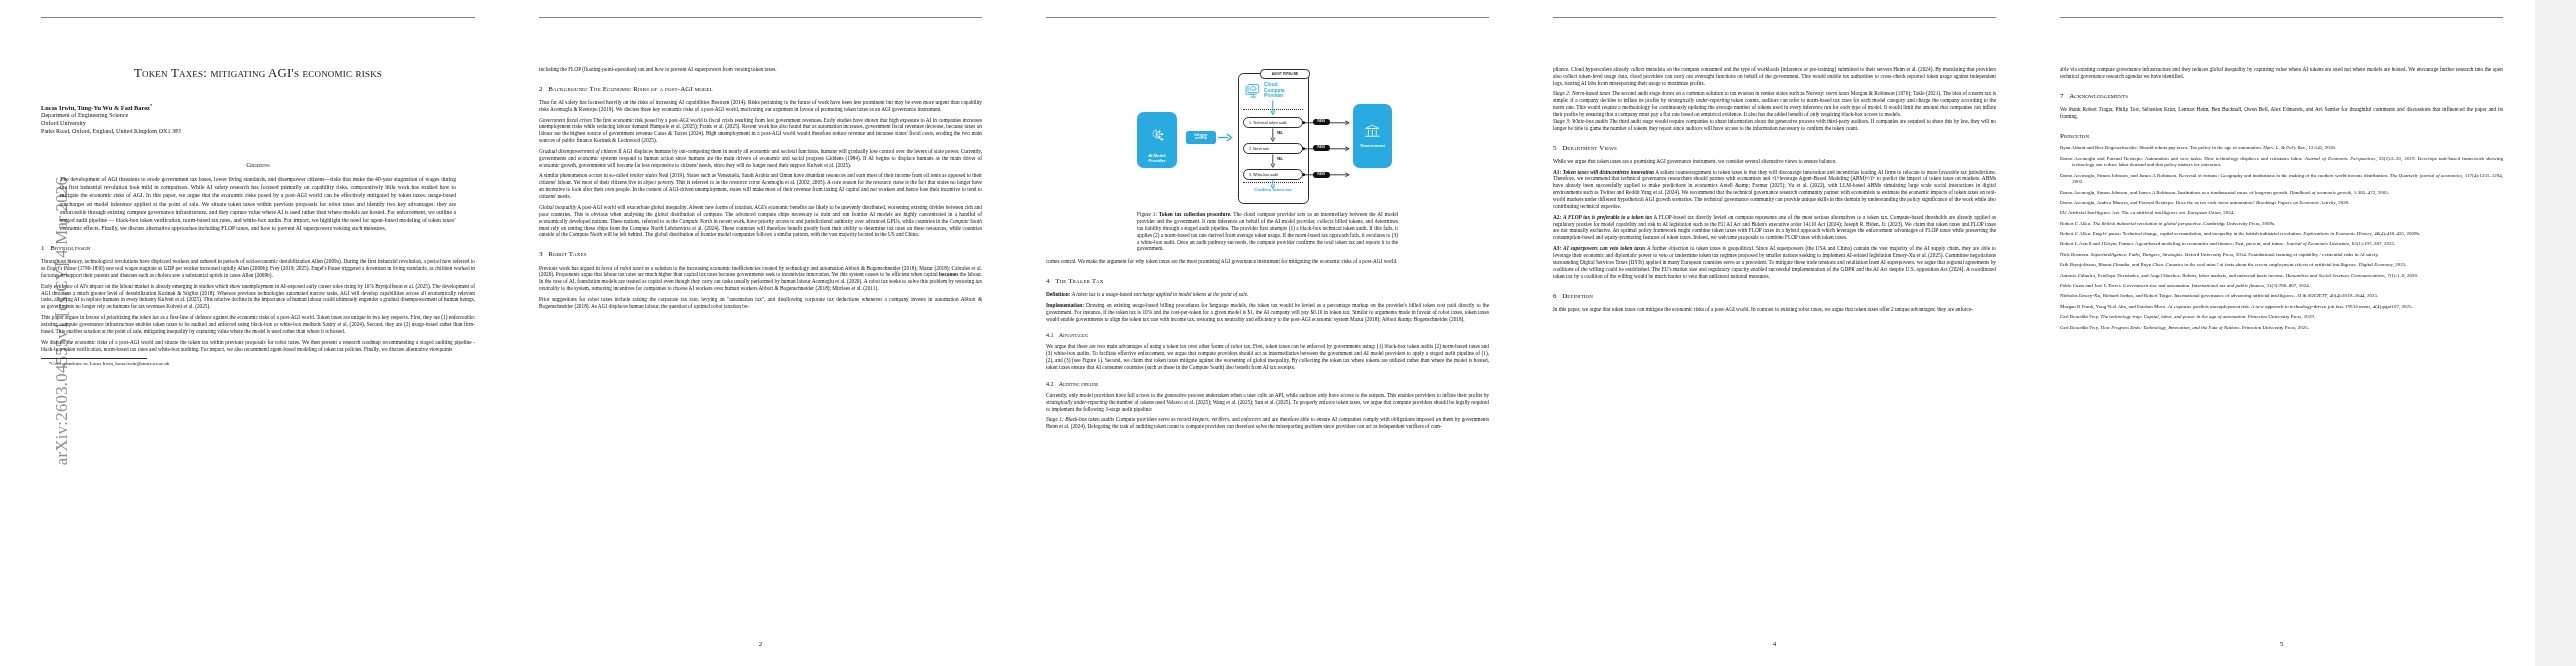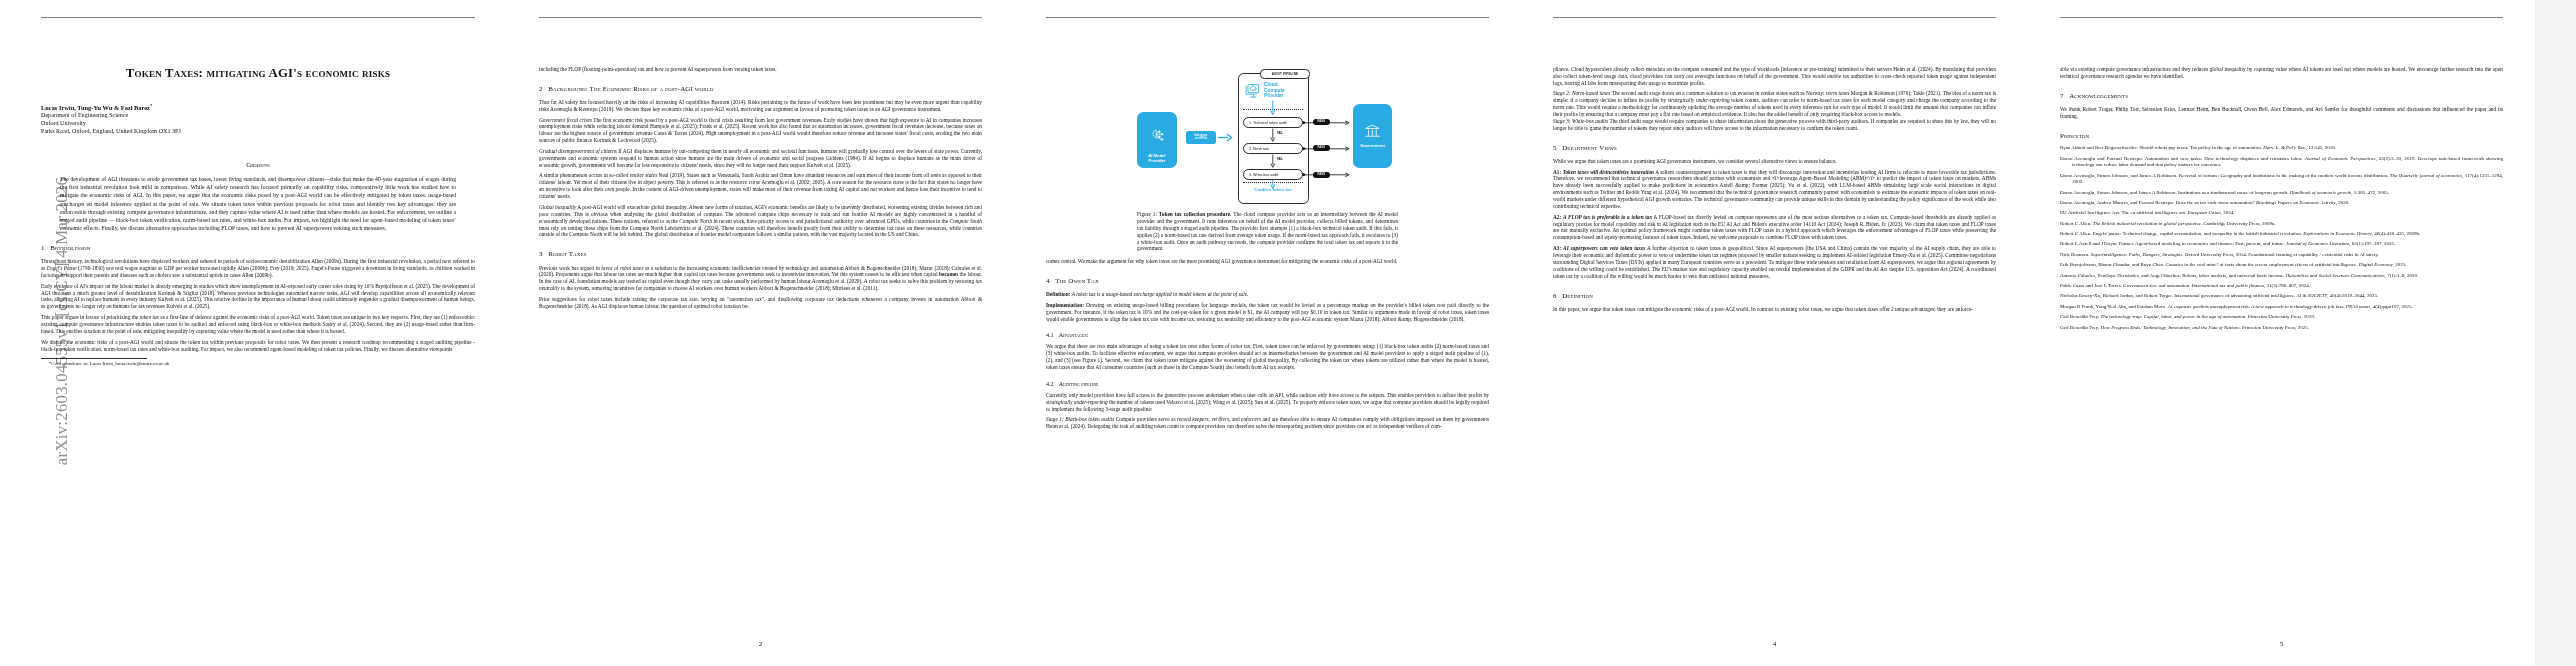--- a/index.html
+++ b/index.html
@@ -11,21 +11,21 @@
     font-family:"Liberation Serif",serif;white-space:nowrap;}
   .page{position:relative;background:#ffffff;width:507px;height:667px;flex:0 0 507px;
     box-sizing:border-box;padding:16.7px 32px 0 32px;overflow:hidden;}
   .page.p1{padding-left:41px;}
   .rule{height:1.1px;background:#808080;width:100%;margin:0 0 0 0;}
   .page-inner{position:relative;height:639px;}
   .pagenum{position:absolute;bottom:9px;left:0;right:0;text-align:center;font-size:7px;color:#111;}
   p{margin:0 0 3.9px 0;font-size:5.3px;line-height:1.30;text-align:justify;color:#111;
     text-justify:inter-word;hyphens:none;}
   .title{text-align:center;font-size:12.8px;margin:48px 0 0 0;color:#111;
-    font-variant:small-caps;letter-spacing:0.2px;font-weight:bold;}
+    font-variant:small-caps;letter-spacing:0.2px;font-weight:normal;}
   .authors{margin-top:22px;font-size:6.4px;font-weight:bold;color:#111;}
   .affil{font-size:6.1px;color:#111;line-height:1.32;}
   .abs-head{text-align:center;font-size:7px;margin:25.6px 0 6.7px 0;font-variant:small-caps;color:#111;}
   .abstract{margin:0 19px;font-size:5.7px;line-height:1.42;text-align:justify;color:#111;}
   .sec{font-size:7px;margin:12.2px 0 6.1px 0;font-variant:small-caps;color:#111;letter-spacing:0.1px;}
   .sec .num{font-variant:normal;margin-right:5.6px;}
   .subsec{font-size:6.1px;margin:10px 0 5px 0;font-variant:small-caps;color:#111;}
   .subsec .num{font-variant:normal;margin-right:5px;}
   .refhead{font-size:7px;margin:12.2px 0 5.6px 0;font-variant:small-caps;color:#111;}
   .fn-rule{width:106px;height:0.6px;background:#333;margin:5.6px 0 2.2px 0;}
@@ -109,21 +109,21 @@
     </div>
   </div>
 
   <div class="page">
     <div class="rule"></div>
     <div class="page-inner">
       <div style="height:48px;"></div>
       <p>including the FLOP (floating-point-operation) tax and how to prevent AI superpowers from vetoing token taxes.</p>
 
       <div class="sec">
-        <span class="num">2</span><span>Background: The Economic Risks of a post-AGI world</span>
+        <span class="num">2</span><span>Background: The Economic Risks of a post-AGI model</span>
       </div>
       <p>Thus far AI safety has focused heavily on the risks of increasing AI capabilities Bostrom (2014). Risks pertaining to the future of work have been less prominent but may be even more urgent than capability risks Acemoglu &amp; Restrepo (2019). We discuss three key economic risks of a post-AGI world, motivating our argument in favour of promoting token taxes as an AGI governance instrument.</p>
       <p><i>Government fiscal crises</i> The first economic risk posed by a post-AGI world is fiscal crisis resulting from lost government revenues. Early studies have shown that high exposure to AI in companies increases unemployment risks while reducing labour demand Hampole et al. (2025); Frank et al. (2025). Recent work has also found that as automation increases, government fiscal revenues decrease, because taxes on labour are the highest source of government revenue Casas &amp; Torres (2024). High unemployment in a post-AGI world would therefore reduce revenue and increase states' fiscal costs, eroding the two main sources of public finance Korinek &amp; Lockwood (2025).</p>
       <p><i>Gradual disempowerment of citizens</i> If AGI displaces humans by out-competing them in nearly all economic and societal functions, humans will gradually lose control over the levers of state power. Currently, governments and economic systems respond to human action since humans are the main drivers of economic and social progress Giddens (1984). If AI begins to displace humans as the main driver of economic growth, governments will become far less responsive to citizens' needs, since they will no longer need their support Kulveit et al. (2025).</p>
       <p>A similar phenomenon occurs in so-called <i>rentier states</i> Neal (2019). States such as Venezuela, Saudi Arabia and Oman have abundant resources and earn most of their income from oil rents as opposed to their citizens' labour. Yet most of their citizens live in abject poverty. This is referred to as the <i>resource curse</i> Acemoglu et al. (2002; 2005). A core reason for the resource curse is the fact that states no longer have an incentive to look after their own people. In the context of AGI-driven unemployment, states will make most of their revenue from taxing AI capital and not workers and hence lose their incentive to tend to citizens' needs.</p>
       <p><i>Global inequality</i> A post-AGI world will exacerbate global inequality. Absent new forms of taxation, AGI's economic benefits are likely to be unevenly distributed, worsening existing divides between rich and poor countries. This is obvious when analysing the global distribution of compute. The advanced compute chips necessary to train and run frontier AI models are highly concentrated in a handful of economically developed nations. These nations, referred to as the <i>Compute North</i> in recent work, have priority access to and jurisdictional authority over advanced GPUs, while countries in the <i>Compute South</i> must rely on renting these chips from the Compute North Lehdonvirta et al. (2024). These countries will therefore benefit greatly from their ability to determine tax rates on these resources, while countries outside of the Compute North will be left behind. The global distribution of frontier model companies follows a similar pattern, with the vast majority located in the US and China.</p>
 
       <div class="sec">
         <span class="num">3</span><span>Robot Taxes</span>
       </div>
@@ -251,21 +251,21 @@
         <div class="figcap">
           <span>Figure 1:</span>
           <b>Token tax collection procedure.</b>
           <span>The cloud compute provider acts as an intermediary between the AI model provider and the government. It runs inference on behalf of the AI model provider, collects billed tokens, and determines tax liability through a staged audit pipeline. The provider first attempts (1) a black-box technical token audit. If this fails, it applies (2) a norm-based tax rate derived from average token usage. If the norm-based tax approach fails, it escalates to (3) a white-box audit. Once an audit pathway succeeds, the compute provider confirms the total token tax and reports it to the government.</span>
         </div>
       </div>
 
       <p>comes central. We make the argument for why token taxes are the most promising AGI governance instrument for mitigating the economic risks of a post-AGI world.</p>
 
       <div class="sec">
-        <span class="num">4</span><span>The Owen Tax</span>
+        <span class="num">4</span><span>The Trager Tax</span>
       </div>
       <p><b>Definition:</b> <i>A token tax is a usage-based surcharge applied to model tokens at the point of sale.</i></p>
       <p><b>Implementation:</b> <span>Drawing on existing usage-based billing procedures for language models, the token tax would be levied as a percentage markup on the provider's billed token cost paid directly to the government. For instance, if the token tax is 10% and the cost-per-token for a given model is $1, the AI company will pay $0.10 in token tax. Similar to arguments made in favour of robot taxes, token taxes would enable governments to align the token tax rate with income tax, restoring tax neutrality and efficiency to the post-AGI economic system Mazur (2018); Abbott &amp;amp; Bogenschneider (2018).</span></p>
 
       <div class="subsec">
         <span class="num">4.1</span><span>Advantages:</span>
       </div>
       <p>We argue that there are two main advantages of using a token tax over other forms of robot tax. First, token taxes can be enforced by governments using: (1) black-box token audits (2) norm-based taxes and (3) white-box audits. To faciliate effective enforcement, we argue that compute providers should act as intermediaries between the government and AI model providers to apply a staged audit pipeline of (1), (2), and (3) (see Figure 1). Second, we claim that token taxes mitigate against the worsening of global inequality. By collecting the token tax where tokens are utilized rather than where the model is hosted, token taxes ensure that AI consumer countries (such as those in the Compute South) also benefit from AI tax receipts.</p>
 
       <div class="subsec">

